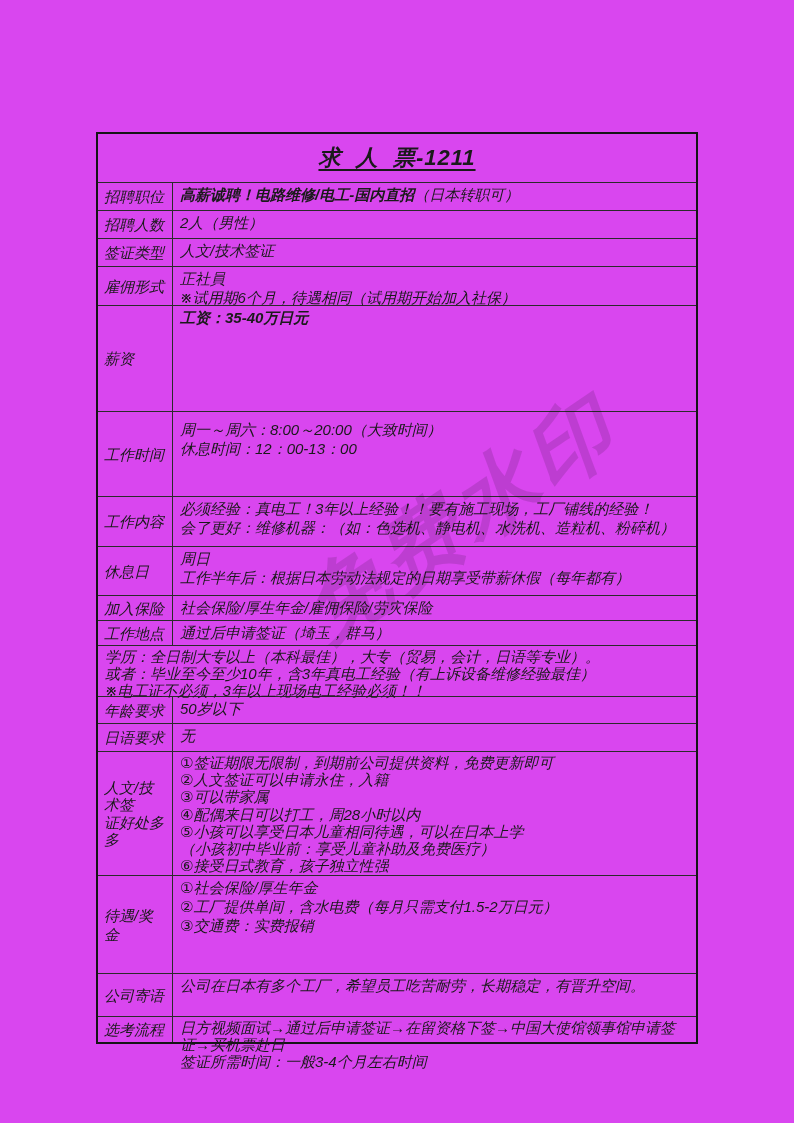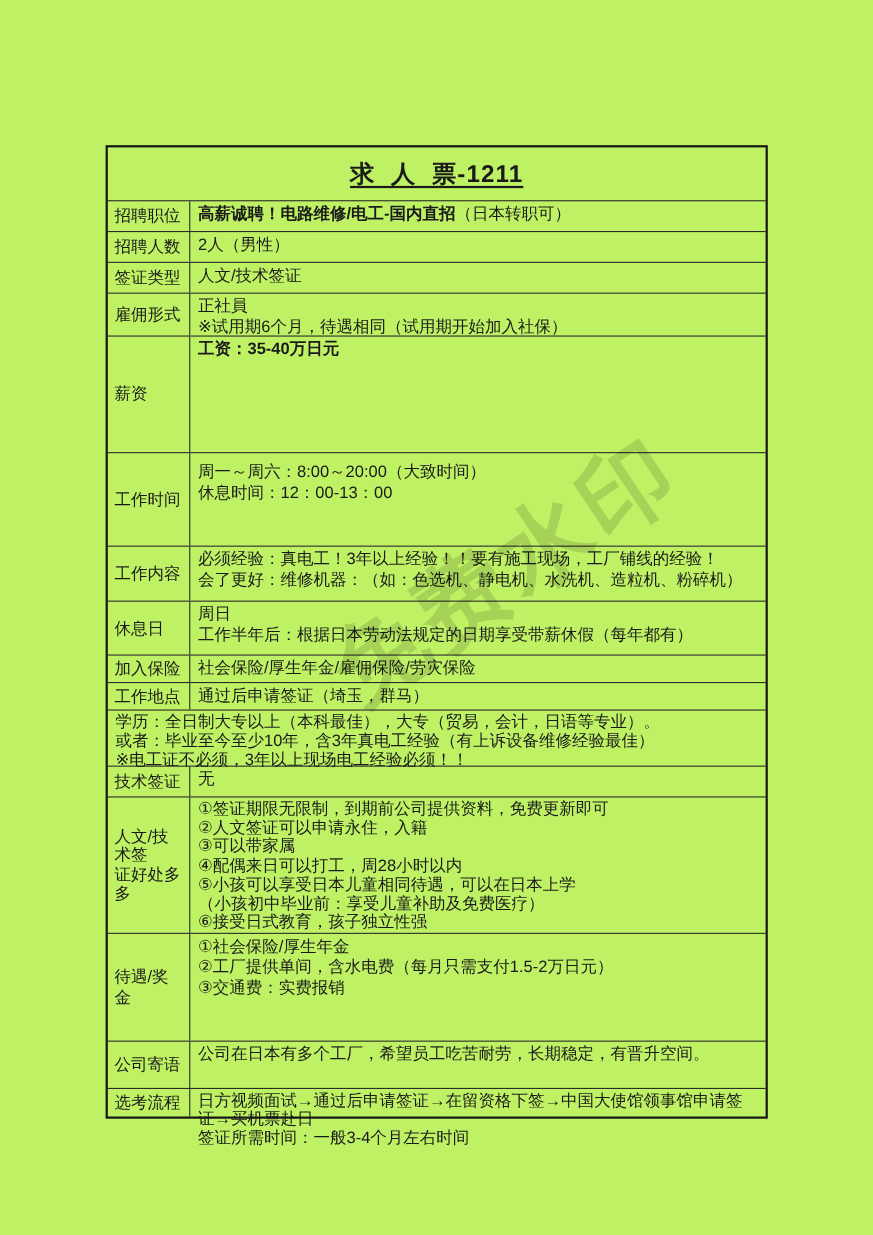--- a/index.html
+++ b/index.html
@@ -1,20 +1,20 @@
 <!DOCTYPE html>
 <html><head>
 <meta charset="utf-8">
 <style>
   html,body{margin:0;padding:0;}
   body{
     width:794px;height:1123px;background:#ffffff;position:relative;overflow:hidden;
     font-family:"Liberation Sans","DejaVu Sans",sans-serif;color:#1a1a1a;
   }
-  .page{position:absolute;inset:0;background:#bef264;}
+  .page{position:absolute;inset:0;background:#d946ef;font-style:italic;}
   .jobtable{
     position:absolute;left:96px;top:132px;width:602px;
     border:2px solid #151515;box-sizing:border-box;background:transparent;
   }
   .row{display:flex;box-sizing:border-box;border-top:1px solid #2b2b2b;}
   .row:first-child{border-top:none;}
   .cell{box-sizing:border-box;font-size:15px;line-height:19px;}
   .label{
     flex:0 0 75px;border-right:1px solid #2b2b2b;
     display:flex;align-items:center;padding:1px 4px 1px 6px;
@@ -101,23 +101,27 @@
       <div class="cell label">工作地点</div>
       <div class="cell content">通过后申请签证（埼玉，群马）</div>
     </div>
 
     <div class="row lh17" style="height:51px">
       <div class="cell content">学历：全日制大专以上（本科最佳），大专（贸易，会计，日语等专业）。
 或者：毕业至今至少10年，含3年真电工经验（有上诉设备维修经验最佳）
 ※电工证不必须，3年以上现场电工经验必须！！</div>
     </div>
 
+    <div class="row" style="height:27px">
+      <div class="cell label">年龄要求</div>
+      <div class="cell content">50岁以下</div>
+    </div>
 
     <div class="row" style="height:28px">
-      <div class="cell label">技术签证</div>
+      <div class="cell label">日语要求</div>
       <div class="cell content">无</div>
     </div>
 
     <div class="row lh17" style="height:124px">
       <div class="cell label">人文/技术签
 证好处多多</div>
       <div class="cell content">①签证期限无限制，到期前公司提供资料，免费更新即可
 ②人文签证可以申请永住，入籍
 ③可以带家属
 ④配偶来日可以打工，周28小时以内

